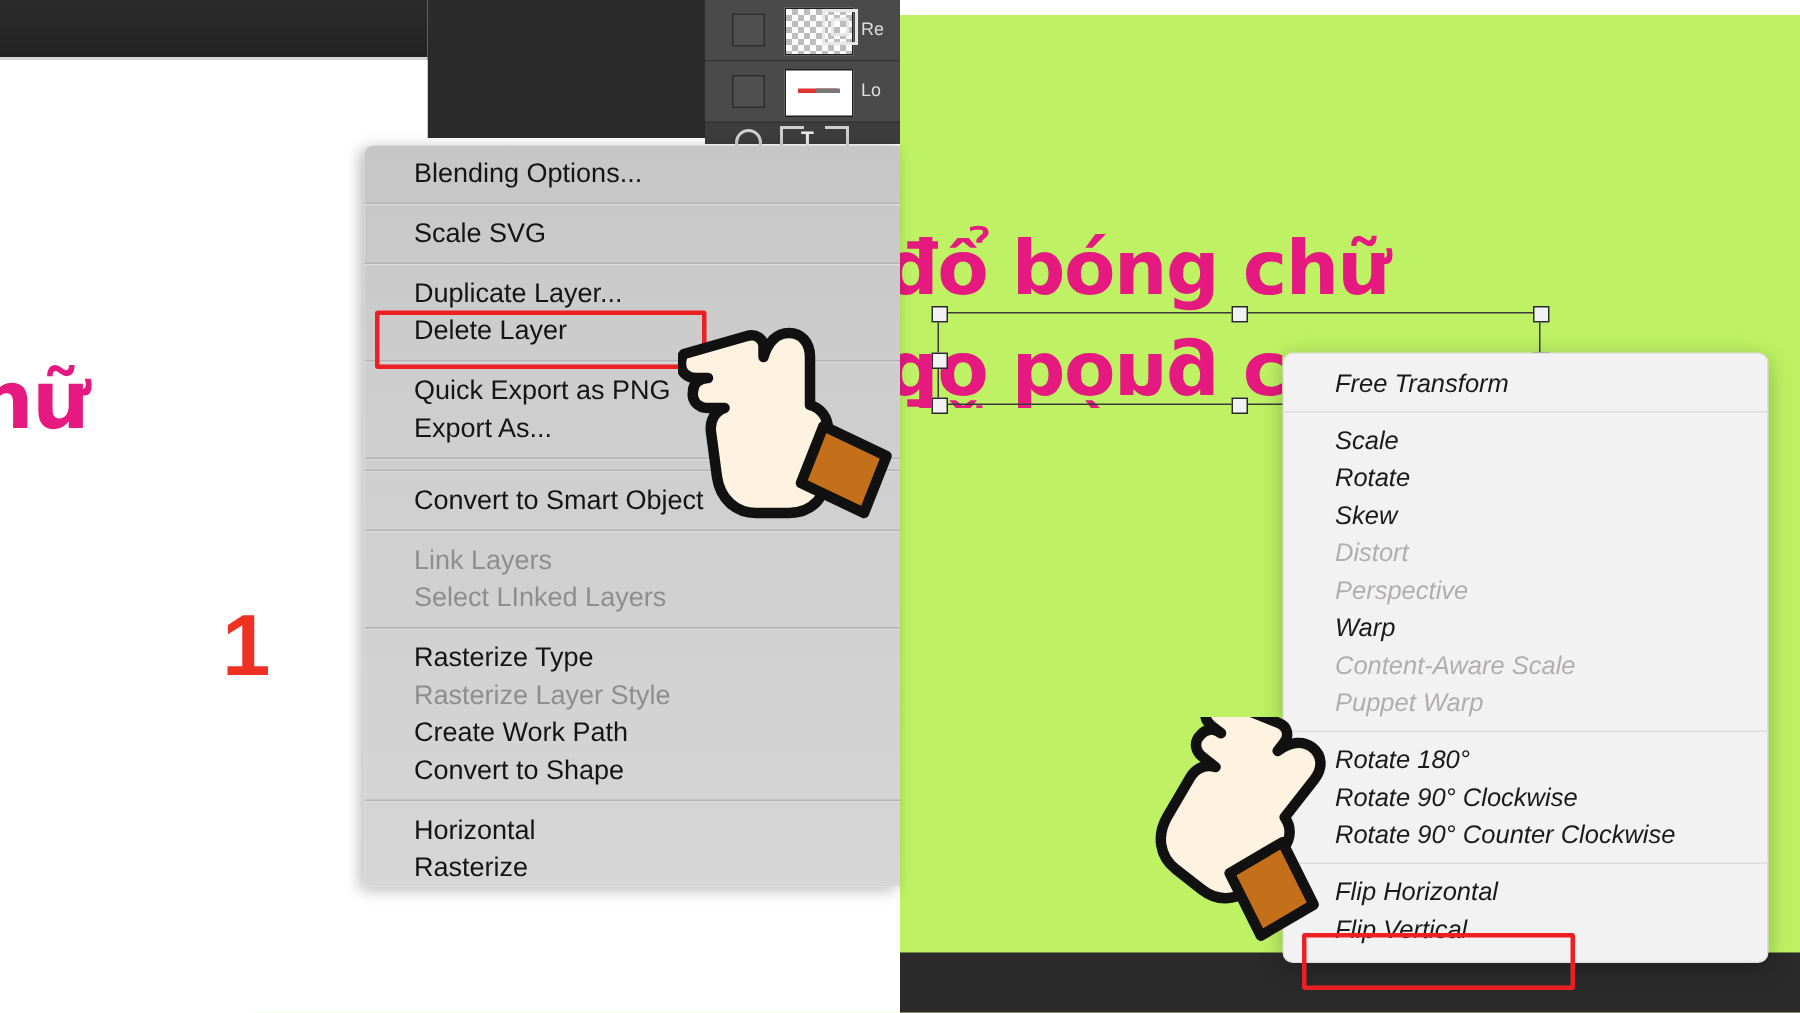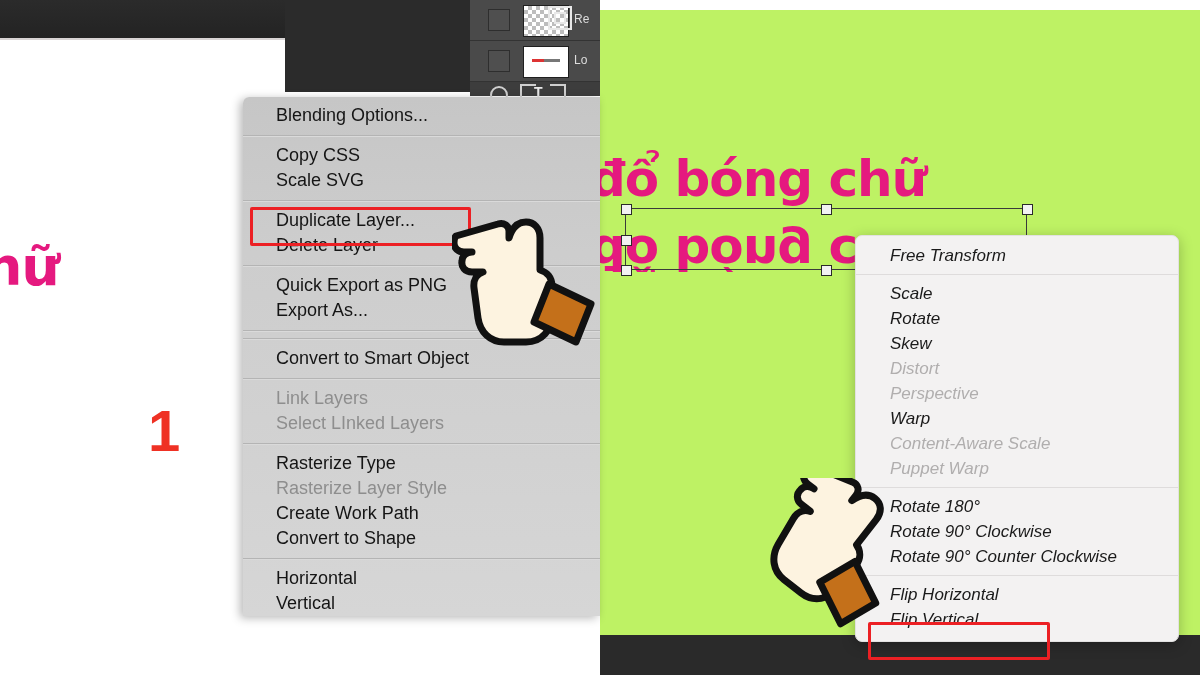--- a/index.html
+++ b/index.html
@@ -302,21 +302,20 @@
     <div class="right-darkband"></div>
     <div class="right-darkband-line"></div>
   </div>
 
   <div class="menu-left">
     <div class="pad-top"></div>
 
     <div class="mi">Blending Options...</div>
     <div class="sep"></div>
 
-    <div class="mi">Copy CSS</div>
     <div class="mi">Scale SVG</div>
     <div class="sep"></div>
 
     <div class="mi">Duplicate Layer...</div>
     <div class="mi">Delete Layer</div>
     <div class="sep"></div>
 
     <div class="mi">Quick Export as PNG</div>
     <div class="mi">Export As...</div>
     <div class="sep"></div>
@@ -330,21 +329,21 @@
     <div class="mi dim">Select LInked Layers</div>
     <div class="sep"></div>
 
     <div class="mi">Rasterize Type</div>
     <div class="mi dim">Rasterize Layer Style</div>
     <div class="mi">Create Work Path</div>
     <div class="mi">Convert to Shape</div>
     <div class="sep"></div>
 
     <div class="mi">Horizontal</div>
-    <div class="mi">Vertical</div>
+    <div class="mi">Rasterize</div>
   </div>
 
   <div class="menu-right">
     <div class="pad-top"></div>
 
     <div class="mi">Free Transform</div>
     <div class="sep"></div>
 
     <div class="mi">Scale</div>
     <div class="mi">Rotate</div>

